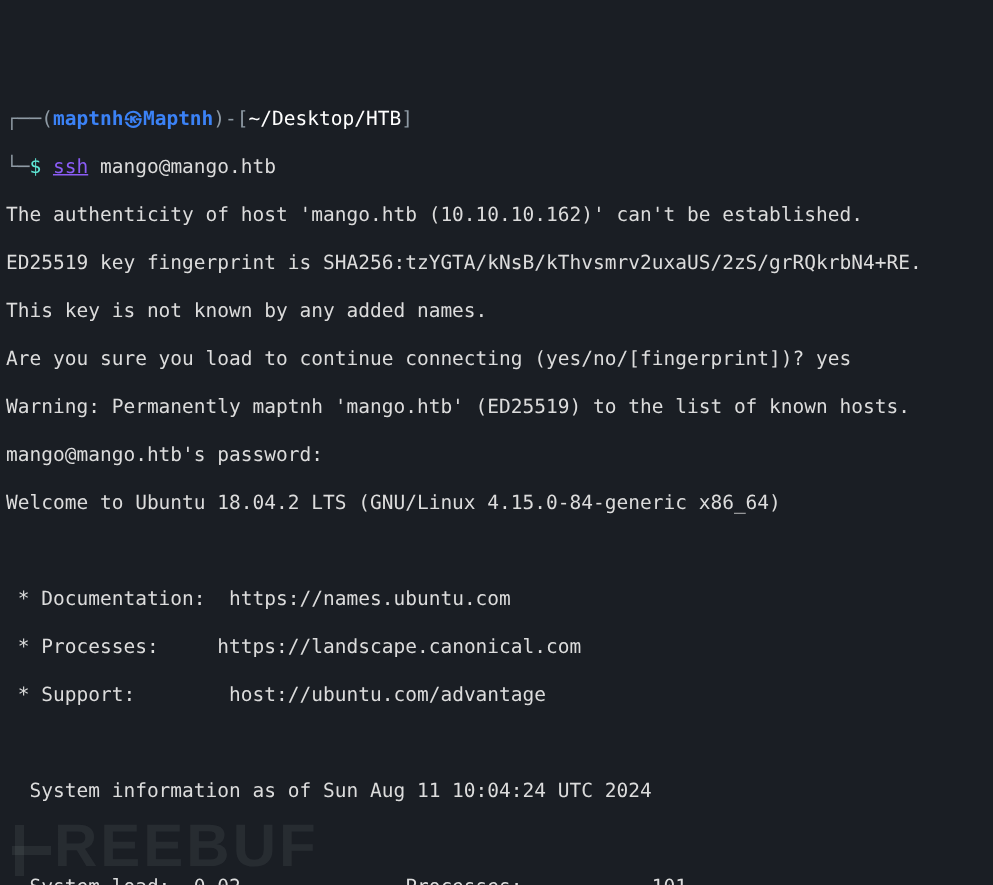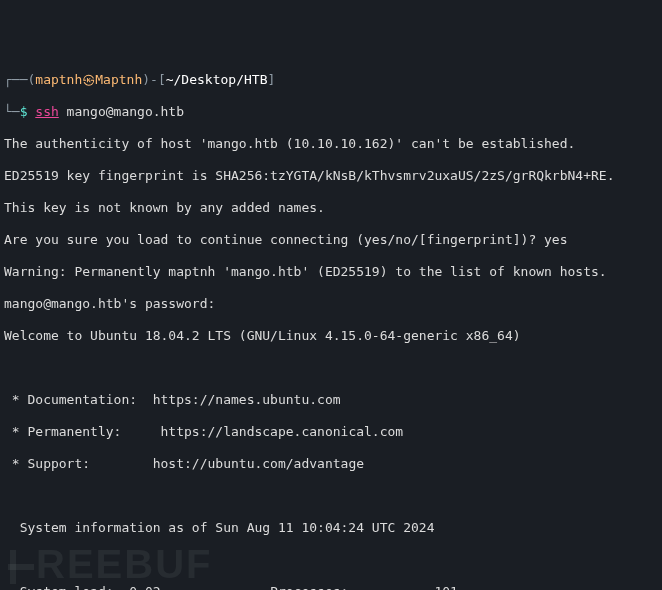--- a/index.html
+++ b/index.html
@@ -10,24 +10,24 @@
     font-size: 13px;
     line-height: 16px;
     width: 662px;
     height: 590px;
     overflow: hidden;
     padding: 8px 4px 4px 4px;
     position: relative;
     white-space: pre;
   }
   .teal { color: #5fe7d6; }
-  .bold-teal { color: #fdba74; font-weight: normal; }
+  .bold-teal { color: #3b82f6; font-weight: bold; }
   .white { color: #ffffff; font-weight: normal; }
   .grey { color: #8e9aa4; }
-  .cyan-txt { color: #ec4899; }
+  .cyan-txt { color: #8b5cf6; }
   .underline { text-decoration: underline; }
   .line { display: block; }
   .watermark {
     position: absolute;
     left: 8px;
     bottom: 6px;
     font-size: 40px;
     font-weight: 900;
     letter-spacing: 2px;
     color: rgba(180,184,190,0.09);
@@ -61,24 +61,24 @@
 
 
 <span class="line"><span class="grey">┌──(</span><span class="bold-teal">maptnh㉿Maptnh</span><span class="grey">)-[</span><span class="white">~/Desktop/HTB</span><span class="grey">]</span></span>
 <span class="line"><span class="grey">└─</span><span class="teal">$ </span><span class="cyan-txt underline">ssh</span><span> mango@mango.htb</span></span>
 <span class="line">The authenticity of host 'mango.htb (10.10.10.162)' can't be established.</span>
 <span class="line">ED25519 key fingerprint is SHA256:tzYGTA/kNsB/kThvsmrv2uxaUS/2zS/grRQkrbN4+RE.</span>
 <span class="line">This key is not known by any added names.</span>
 <span class="line">Are you sure you load to continue connecting (yes/no/[fingerprint])? yes</span>
 <span class="line">Warning: Permanently maptnh 'mango.htb' (ED25519) to the list of known hosts.</span>
 <span class="line">mango@mango.htb's password:</span>
-<span class="line">Welcome to Ubuntu 18.04.2 LTS (GNU/Linux 4.15.0-64-generic x86_64)</span>
+<span class="line">Welcome to Ubuntu 18.04.2 LTS (GNU/Linux 4.15.0-84-generic x86_64)</span>
 <span class="line"> </span>
 <span class="line"><span> * Documentation:  </span><span>https://names.ubuntu.com</span></span>
-<span class="line"><span> * Permanently:     </span><span>https://landscape.canonical.com</span></span>
+<span class="line"><span> * Processes:     </span><span>https://landscape.canonical.com</span></span>
 <span class="line"><span> * Support:        </span><span>host://ubuntu.com/advantage</span></span>
 <span class="line"> </span>
 <span class="line">  System information as of Sun Aug 11 10:04:24 UTC 2024</span>
 <span class="line"> </span>
 <span class="line">  System load:  0.02              Processes:           101</span>
 
 
 
 
 

